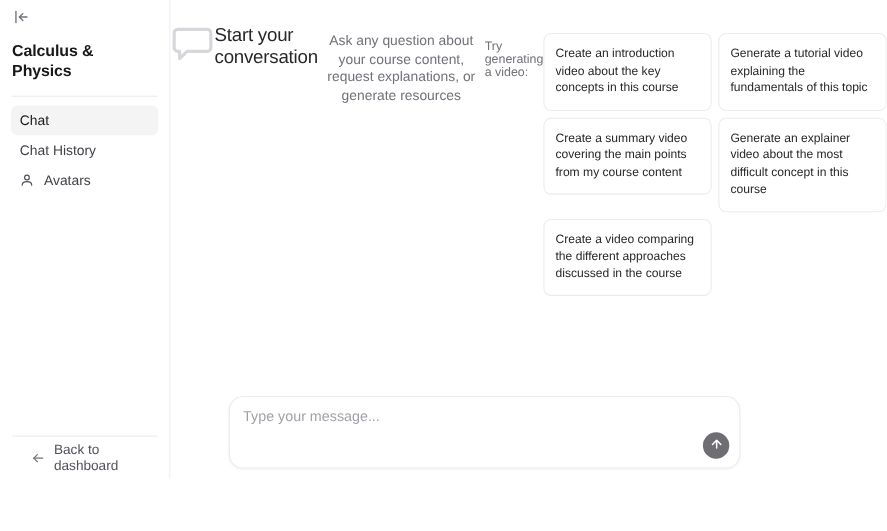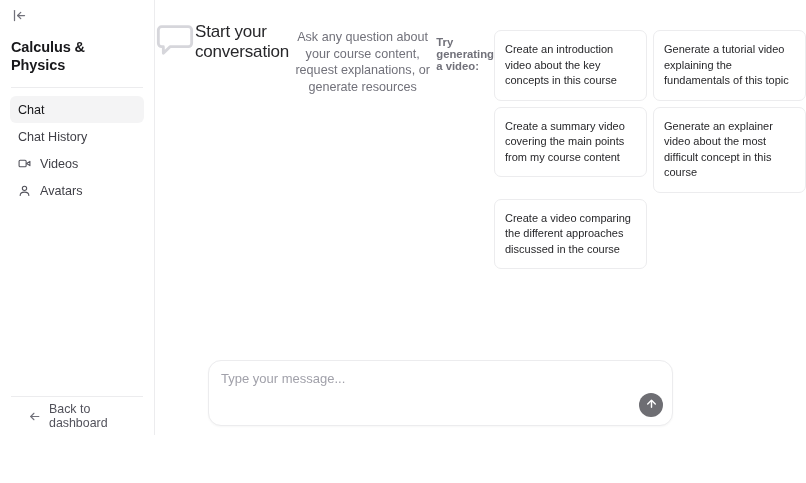--- a/index.html
+++ b/index.html
@@ -72,21 +72,21 @@
   .headline {
     font-size: 17px; color: #27272a; font-weight: normal;
     letter-spacing: -0.2px; margin-top: 2px;
   }
   .subline {
     margin-top: 9px;
     font-size: 12.6px; color: #71717a; line-height: 16.5px;
     text-align: center; max-width: 258px;
   }
   .try-label {
-    margin-top: 16px; font-size: 11.3px; font-weight: bold;
+    margin-top: 16px; font-size: 11.3px; font-weight: normal;
     color: #71717a;
   }
   .cards {
     margin-top: 10px;
     width: 312px;
     display: grid;
     grid-template-columns: 153px 153px;
     column-gap: 6px;
     row-gap: 6px;
     align-items: start;
@@ -165,29 +165,20 @@
     <nav class="nav">
 
       <div class="nav-item active no-icon">
         <span>Chat</span>
       </div>
 
       <div class="nav-item no-icon">
         <span>Chat History</span>
       </div>
 
-      <div class="nav-item">
-        <span class="ico">
-          <svg width="13" height="13" viewBox="0 0 24 24" fill="none" stroke="currentColor" stroke-width="2" stroke-linecap="round" stroke-linejoin="round">
-            <rect x="2" y="6" width="13" height="12" rx="2"></rect>
-            <polygon points="22,8 16,12 22,16"></polygon>
-          </svg>
-        </span>
-        <span>Videos</span>
-      </div>
 
 
       <div class="nav-item">
         <span class="ico">
           <svg width="13" height="13" viewBox="0 0 24 24" fill="none" stroke="currentColor" stroke-width="2" stroke-linecap="round" stroke-linejoin="round">
             <circle cx="12" cy="8" r="4"></circle>
             <path d="M4 21c0-4 3.6-6 8-6s8 2 8 6"></path>
           </svg>
         </span>
         <span>Avatars</span>

